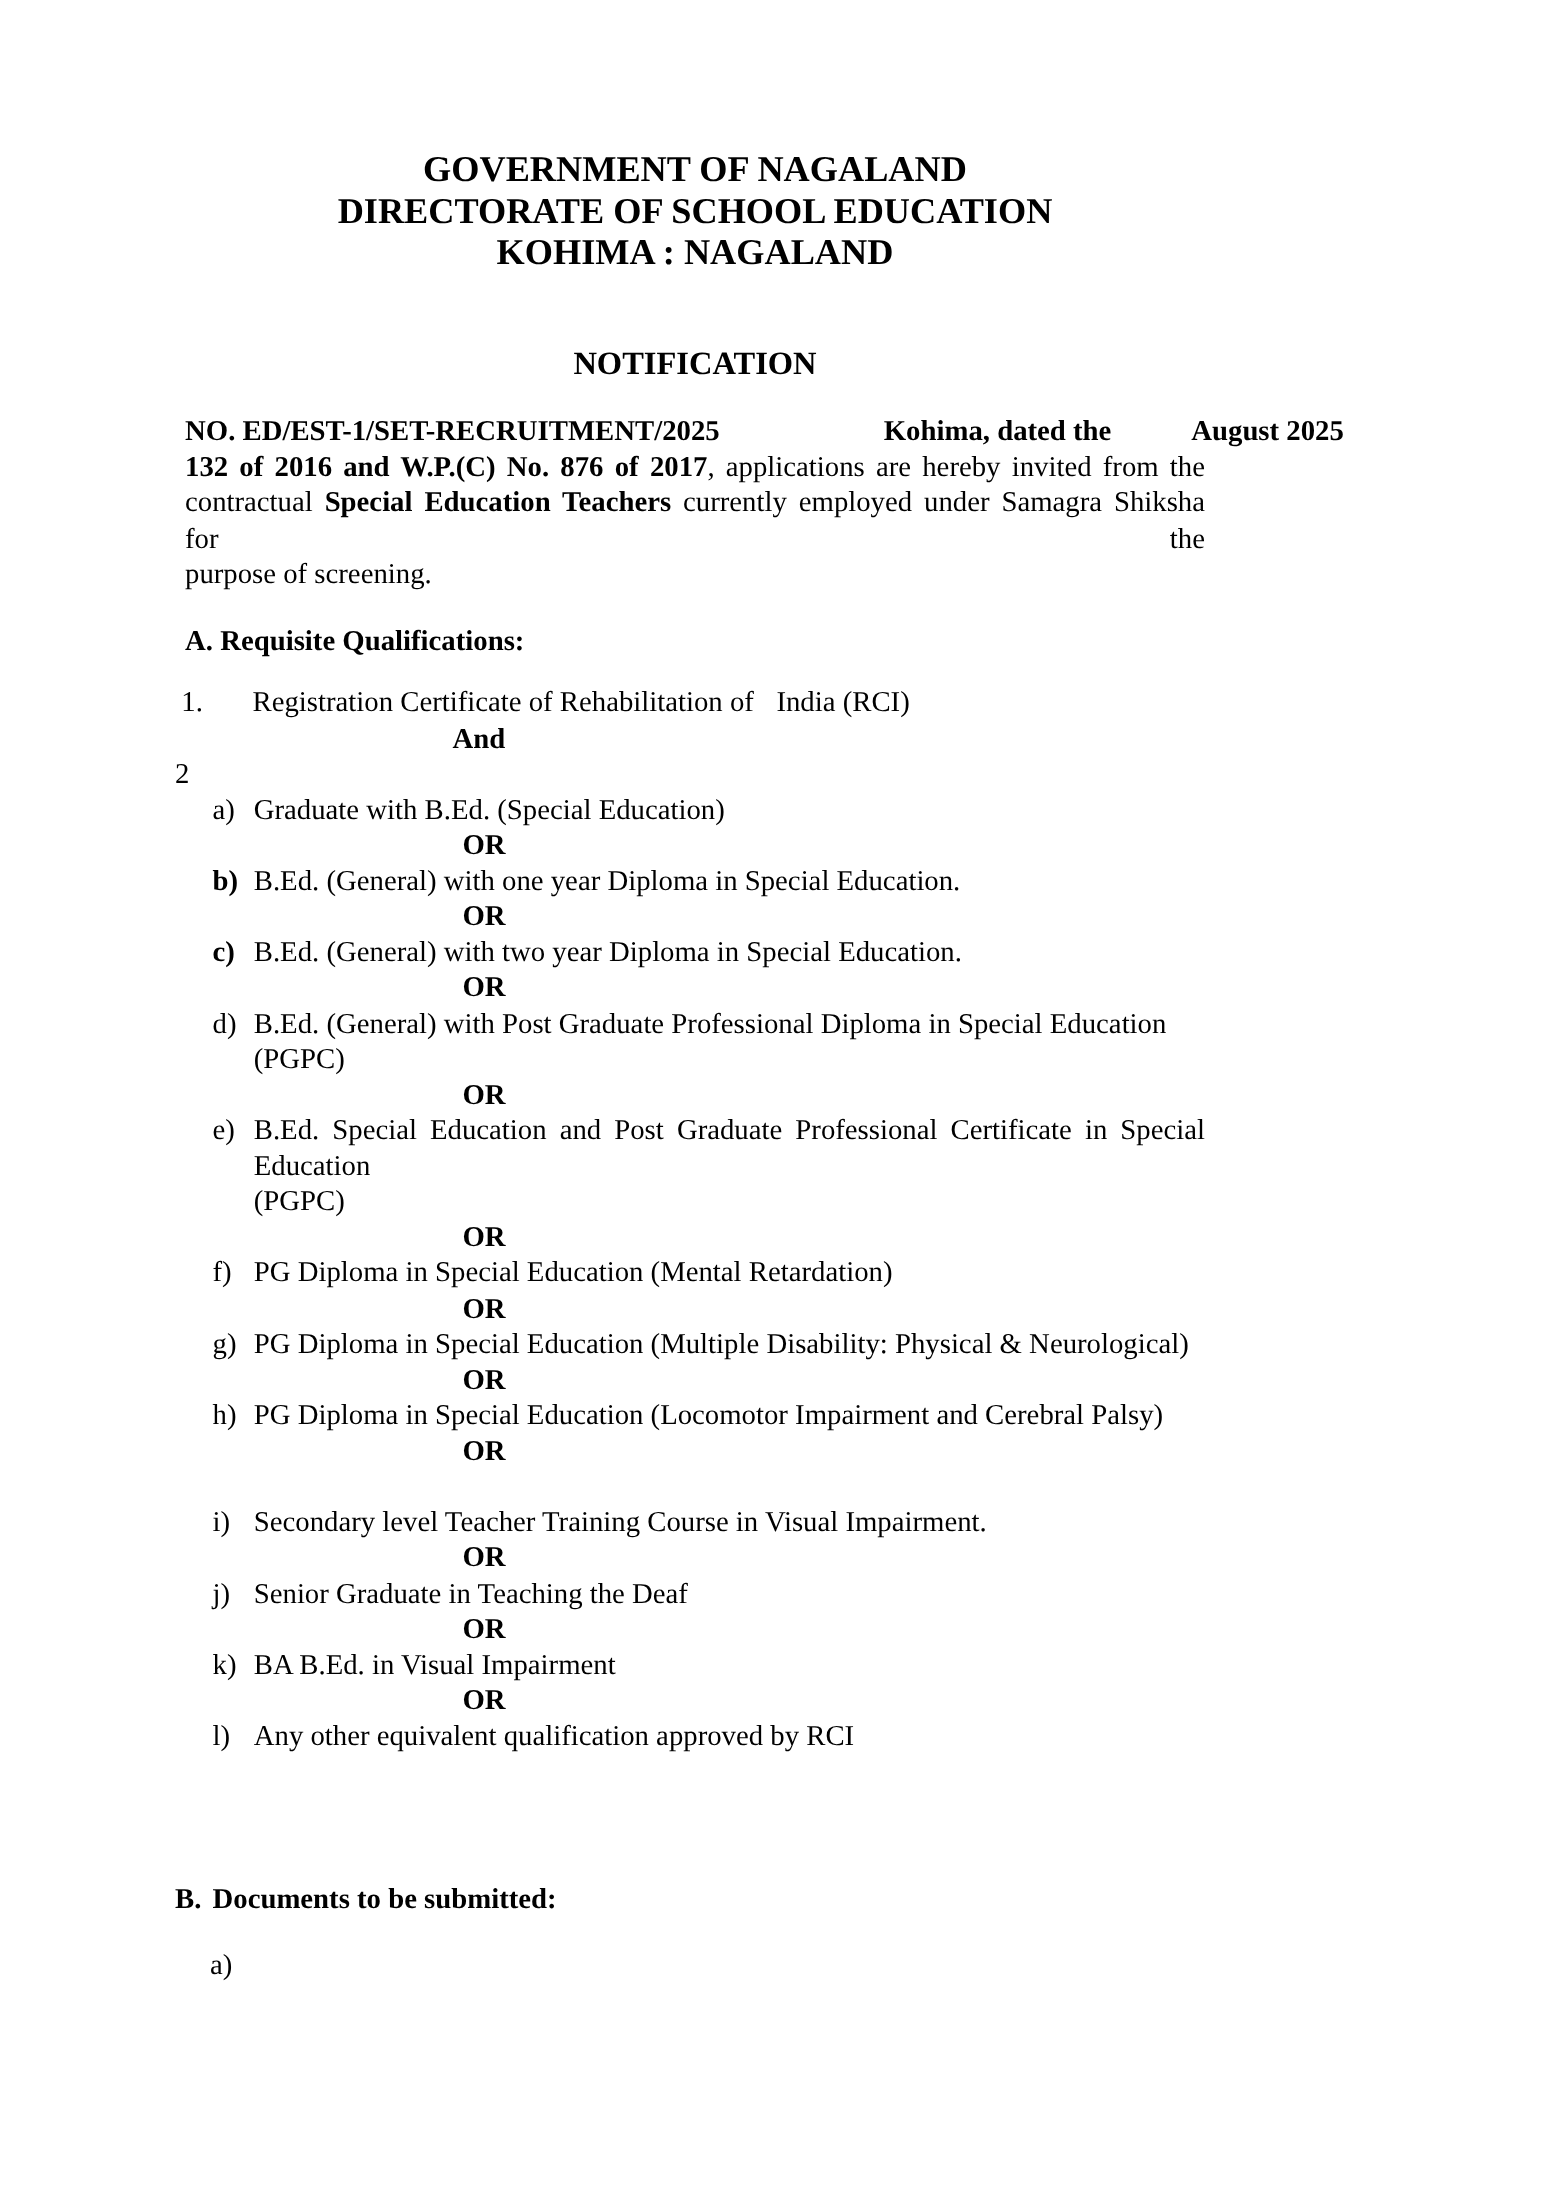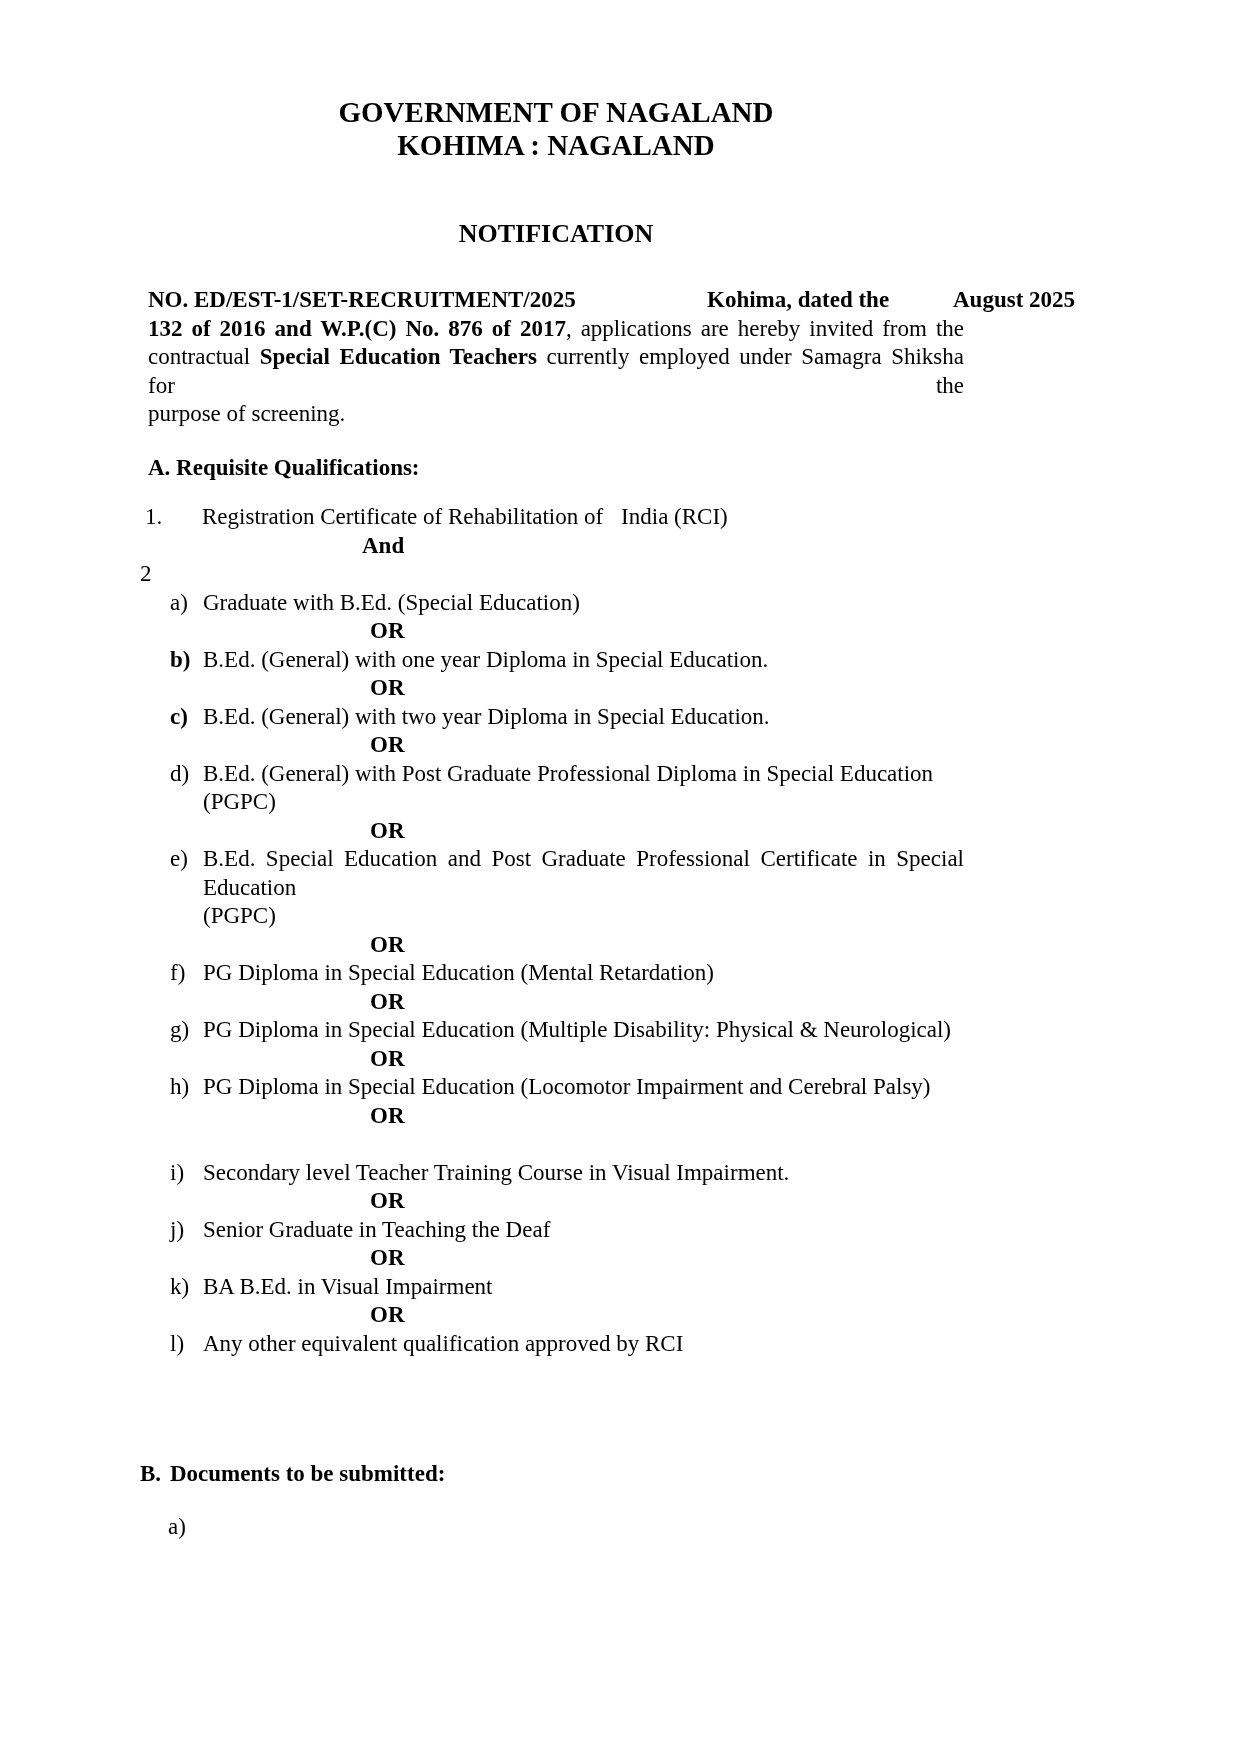--- a/index.html
+++ b/index.html
@@ -8,21 +8,21 @@
     height: 1755px;
     background: #ffffff;
     color: #000000;
     font-family: "Liberation Serif", "DejaVu Serif", serif;
     overflow: hidden;
   }
   .doc {
     box-sizing: border-box;
     width: 1098px;
     height: 1755px;
-    padding: 96px 134px 0 148px;
+    padding: 120px 134px 0 148px;
   }
   .title-block {
     text-align: center;
     font-weight: bold;
     font-size: 29px;
     line-height: 33px;
   }
   .notification-title {
     margin-top: 55px;
     text-align: center;
@@ -30,21 +30,21 @@
     font-size: 26px;
     line-height: 33px;
   }
   .notification-title span {
     text-decoration-thickness: 2px;
     text-underline-offset: 3px;
     margin-top: 36px;
   }
   .body-text { font-size: 23px; line-height: 28.5px; }
   .ref-line {
-    margin-top: 36px;
+    margin-top: 24px;
     position: relative;
     height: 28.5px;
     font-weight: bold;
   }
   .ref-line .seg { position: absolute; top: 0; white-space: nowrap; }
   .seg-number { left: 0; }
   .seg-place  { left: 559px; }
   .seg-date   { left: 805px; }
   .intro-line { }
   .jl { text-align: justify; text-align-last: justify; }
@@ -80,20 +80,21 @@
   }
   .item-b-row .marker { position: absolute; left: 20px; top: 0; }
 </style>
 </head>
 <body>
 
 <div class="doc">
 
   <div class="title-block">
     <div>GOVERNMENT OF NAGALAND</div>
+    <div>DIRECTORATE OF SCHOOL EDUCATION</div>
     <div>KOHIMA : NAGALAND</div>
   </div>
 
   <div class="notification-title">
     <span>NOTIFICATION</span>
   </div>
 
   <div class="body-text ref-line">
     <span class="seg seg-number">NO. ED/EST-1/SET-RECRUITMENT/2025</span>
     <span class="seg seg-place">Kohima, dated the</span>

